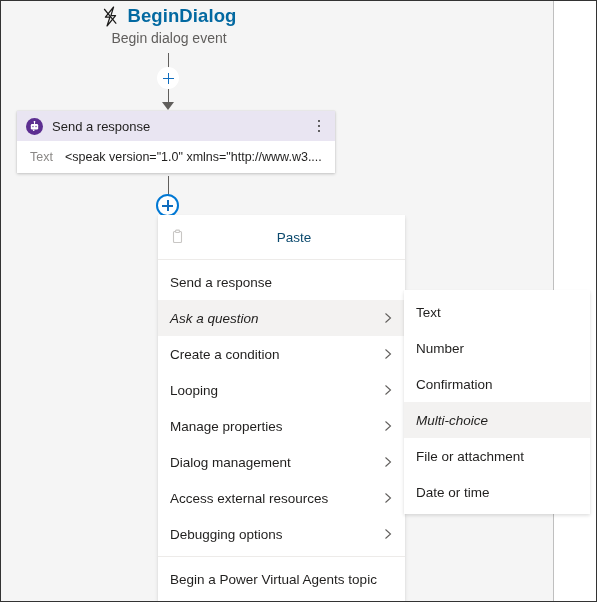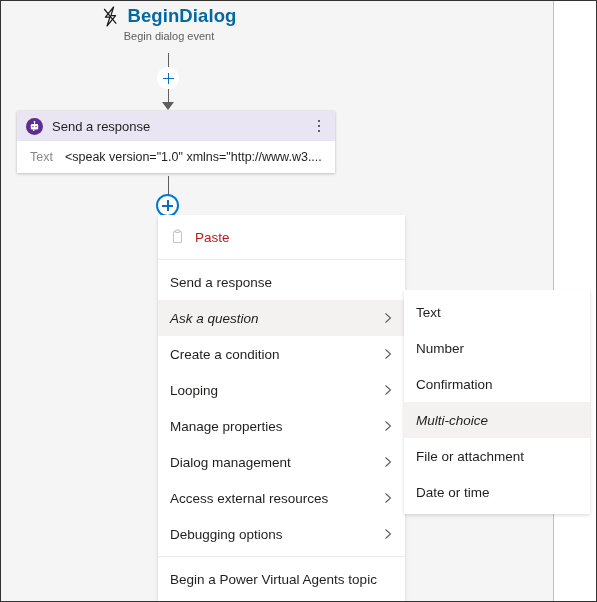--- a/index.html
+++ b/index.html
@@ -70,21 +70,21 @@
     font-size: 18.5px;
   }
   .bolt-icon {
     display: inline-block;
     width: 19px;
     height: 21px;
     line-height: 0;
   }
   .trigger-sub {
     margin-top: 3px;
-    font-size: 11px;
+    font-size: 14px;
     color: #605e5c;
   }
 
   
   .conn {
     position: absolute;
     width: 1px;
     background: #605e5c;
     left: 167px;
   }
@@ -221,21 +221,21 @@
     height: 36px;
     display: flex;
     align-items: center;
     padding: 0 12px 0 12px;
     box-sizing: border-box;
     font-size: 13.5px;
     color: #201f1e;
     cursor: default;
     white-space: nowrap;
   }
-  .menu-item.disabled { color: #b91c1c; }
+  .menu-item.disabled { color: #0c4a6e; text-align: center; }
   .menu-item.selected { background: #f3f2f1; font-style: italic; }
   .menu-item .mi-label { flex: 1 1 auto; }
   .menu-sep {
     height: 1px;
     background: #edebe9;
     margin: 4px 0;
   }
   .clipboard-icon {
     width: 16px;
     height: 16px;

